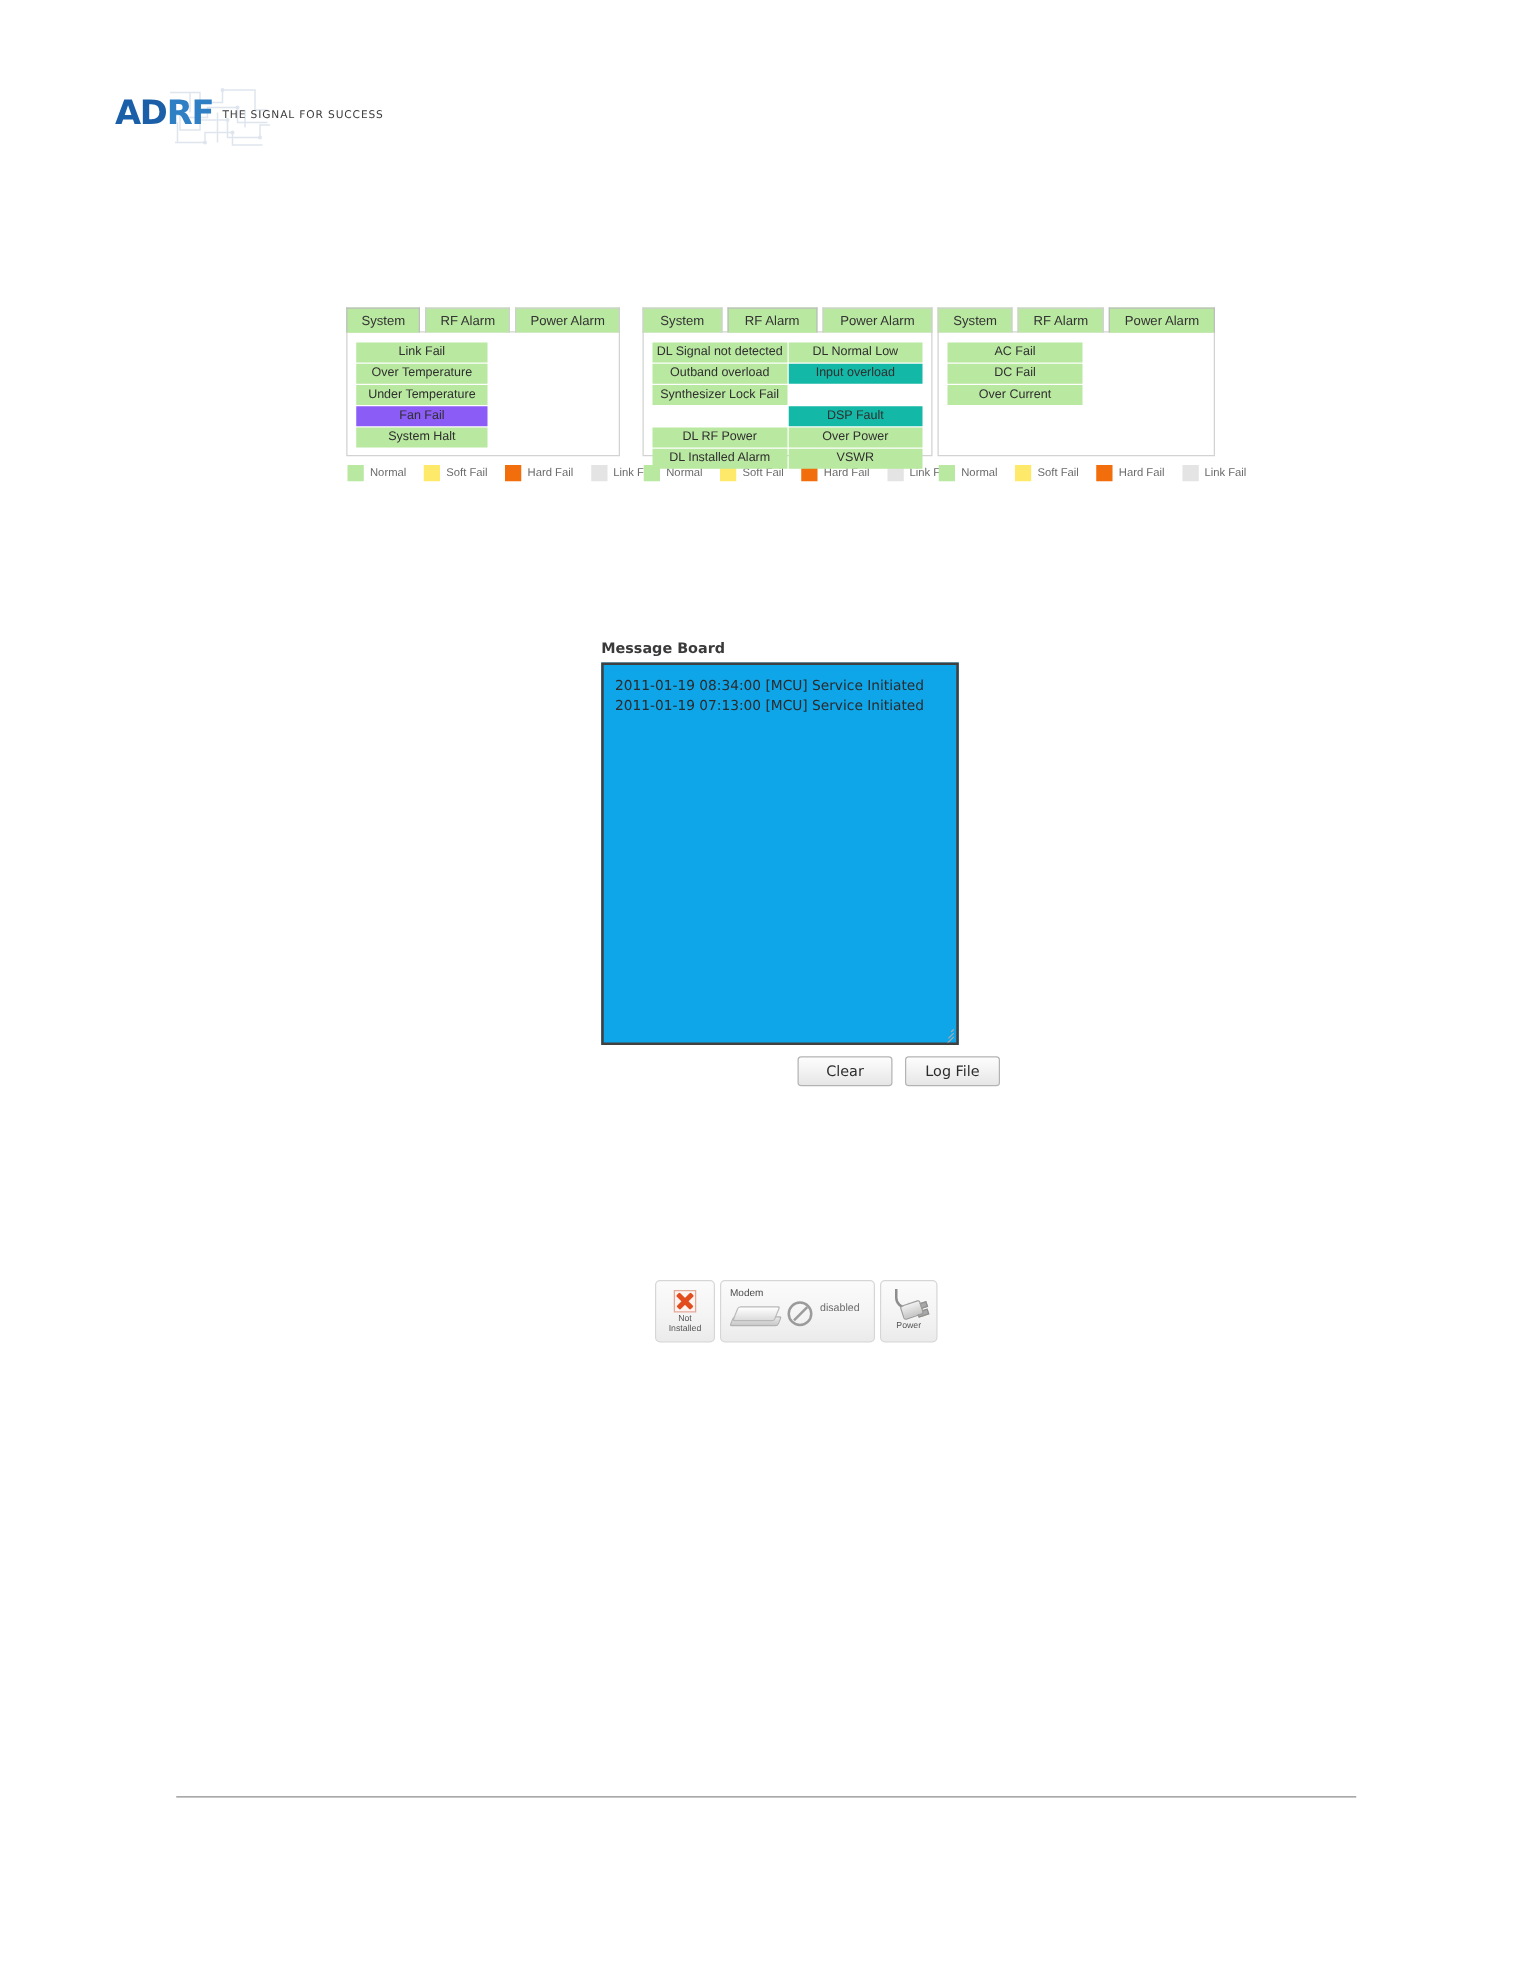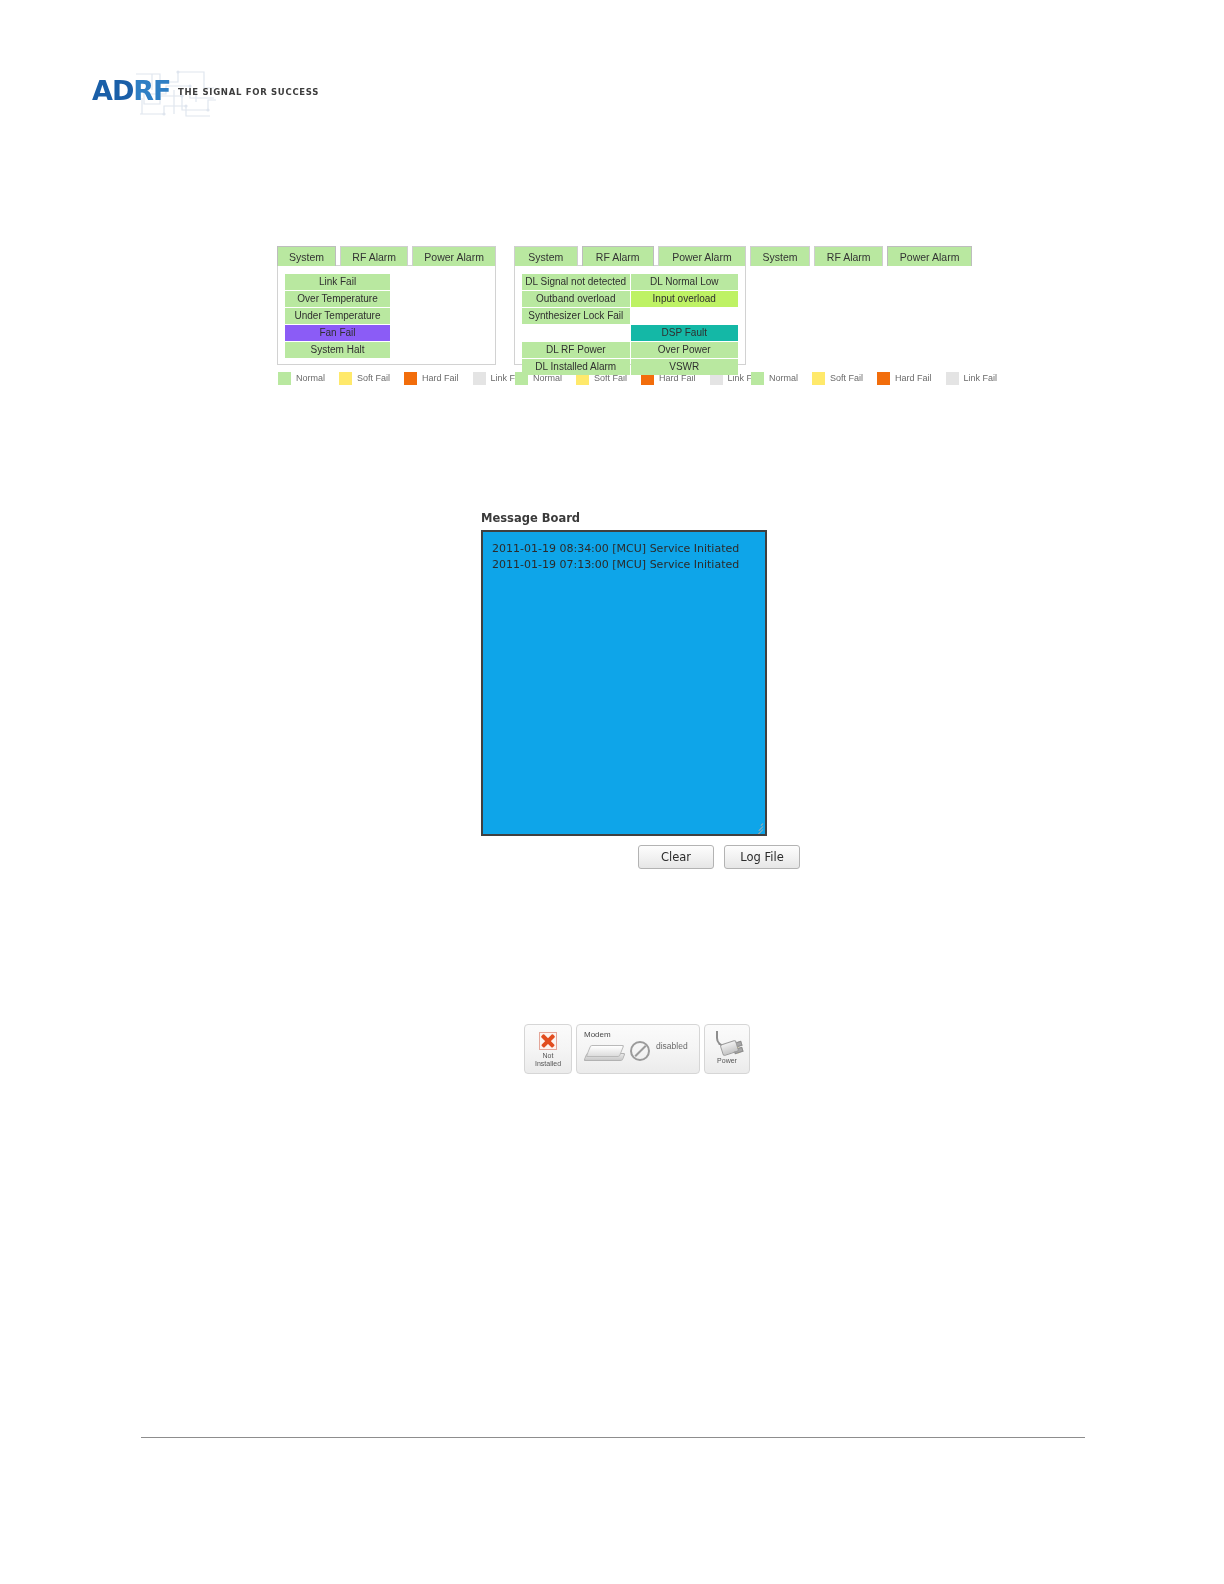--- a/index.html
+++ b/index.html
@@ -50,21 +50,21 @@
     color: #1a5fa8;
   }
   .logo-word .rf {
     color: #2f7fc4;
   }
   .logo-tag {
     position: absolute;
     left: 86px;
     top: 19px;
     font-family: "DejaVu Sans", sans-serif;
-    font-weight: bold;
+    font-weight: normal;
     font-size: 8.5px;
     letter-spacing: 0.7px;
     color: #3c3c3c;
     white-space: nowrap;
   }
 
   
   .alarm-panel {
     position: absolute;
     top: 244px;
@@ -491,21 +491,21 @@
   <div class="tab-row">
     <div class="tab">System</div>
     <div class="tab active">RF Alarm</div>
     <div class="tab">Power Alarm</div>
   </div>
   <div class="tab-body">
     <div class="alarm-grid cols-2">
       <div class="alarm-cell" style="background: rgb(185, 232, 160);">DL Signal not detected</div>
       <div class="alarm-cell" style="background: rgb(185, 232, 160);">DL Normal Low</div>
       <div class="alarm-cell" style="background: rgb(185, 232, 160);">Outband overload</div>
-      <div class="alarm-cell" style="background: #bef264;">Input overload</div>
+      <div class="alarm-cell" style="background: #14b8a6;">Input overload</div>
       <div class="alarm-cell" style="background: rgb(185, 232, 160);">Synthesizer Lock Fail</div>
       <div class="alarm-cell" style="background: #14b8a6; margin-top: 17px;">DSP Fault</div>
       <div class="alarm-cell" style="background: rgb(185, 232, 160);">DL RF Power</div>
       <div class="alarm-cell" style="background: rgb(185, 232, 160);">Over Power</div>
       <div class="alarm-cell" style="background: rgb(185, 232, 160);">DL Installed Alarm</div>
       <div class="alarm-cell" style="background: rgb(185, 232, 160);">VSWR</div>
     </div>
   </div>
 </div>
 <div class="legend" id="legend-rf">
@@ -525,20 +525,27 @@
     <span class="legend-swatch" style="background:#e4e4e4"></span>
     <span class="legend-label">Link Fail</span>
   </div>
 </div>
 
 <div class="alarm-panel" id="alarm-panel-power">
   <div class="tab-row">
     <div class="tab">System</div>
     <div class="tab">RF Alarm</div>
     <div class="tab active">Power Alarm</div>
+  </div>
+  <div class="tab-body">
+    <div class="alarm-grid cols-1">
+      <div class="alarm-cell" style="background: rgb(185, 232, 160);">AC Fail</div>
+      <div class="alarm-cell" style="background: rgb(185, 232, 160);">DC Fail</div>
+      <div class="alarm-cell" style="background: rgb(185, 232, 160);">Over Current</div>
+    </div>
   </div>
 </div>
 <div class="legend" id="legend-power">
   <div class="legend-item">
     <span class="legend-swatch" style="background:#b9e8a0"></span>
     <span class="legend-label">Normal</span>
   </div>
   <div class="legend-item">
     <span class="legend-swatch" style="background:#ffe96b"></span>
     <span class="legend-label">Soft Fail</span>

